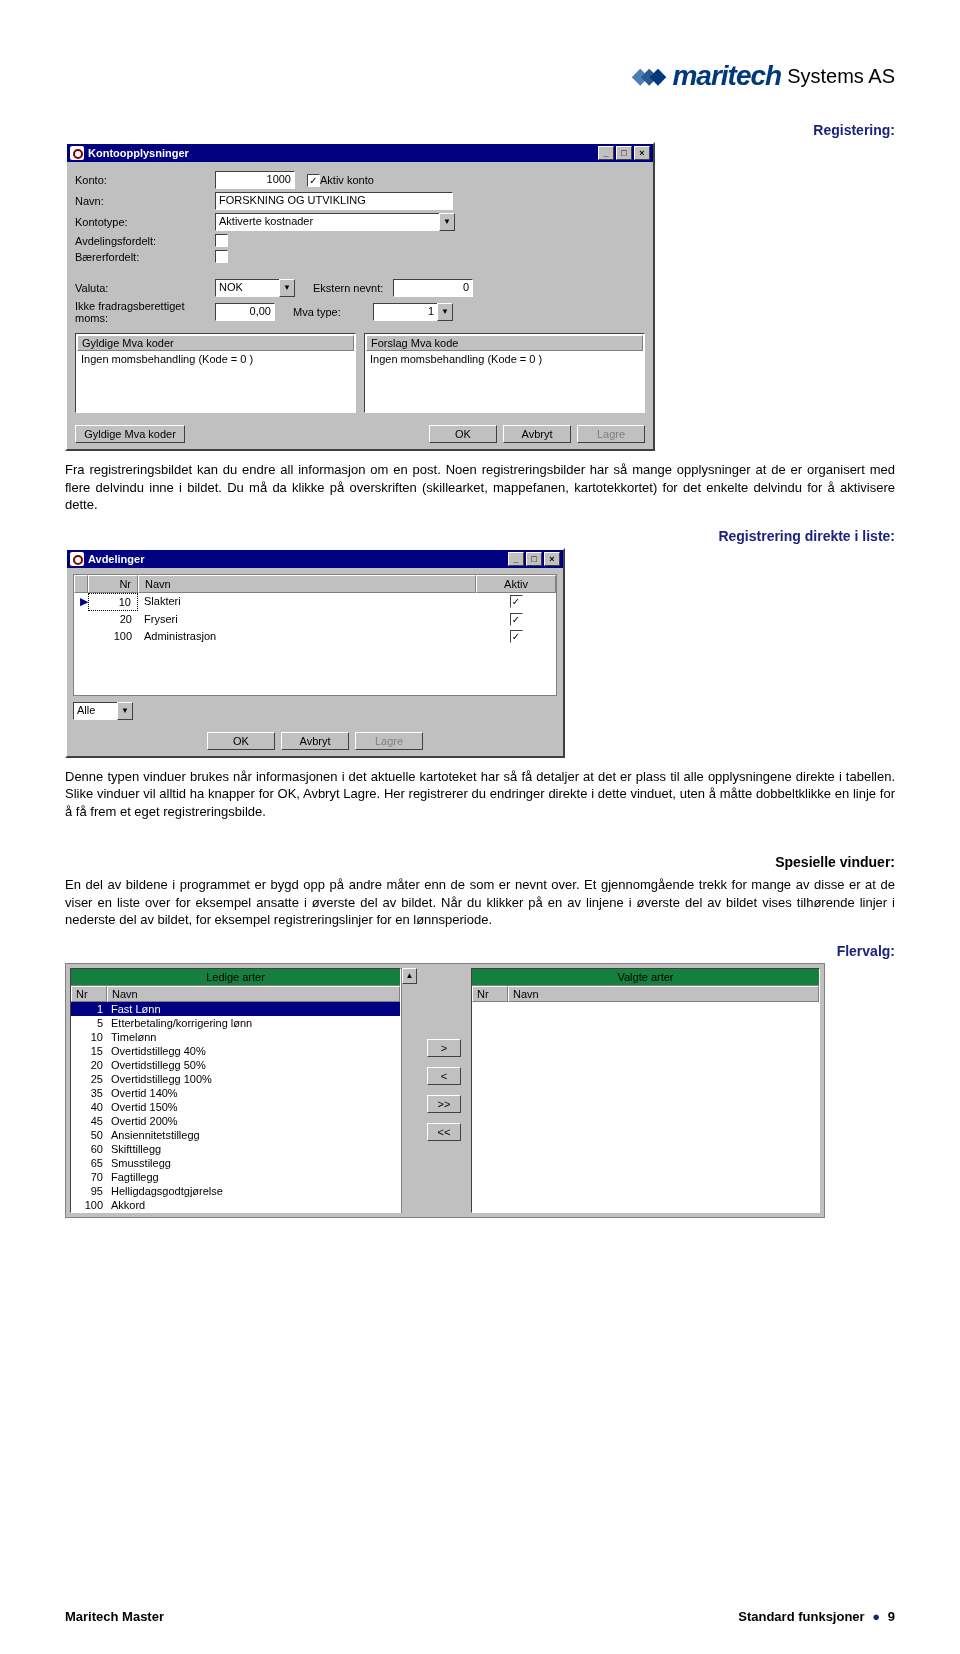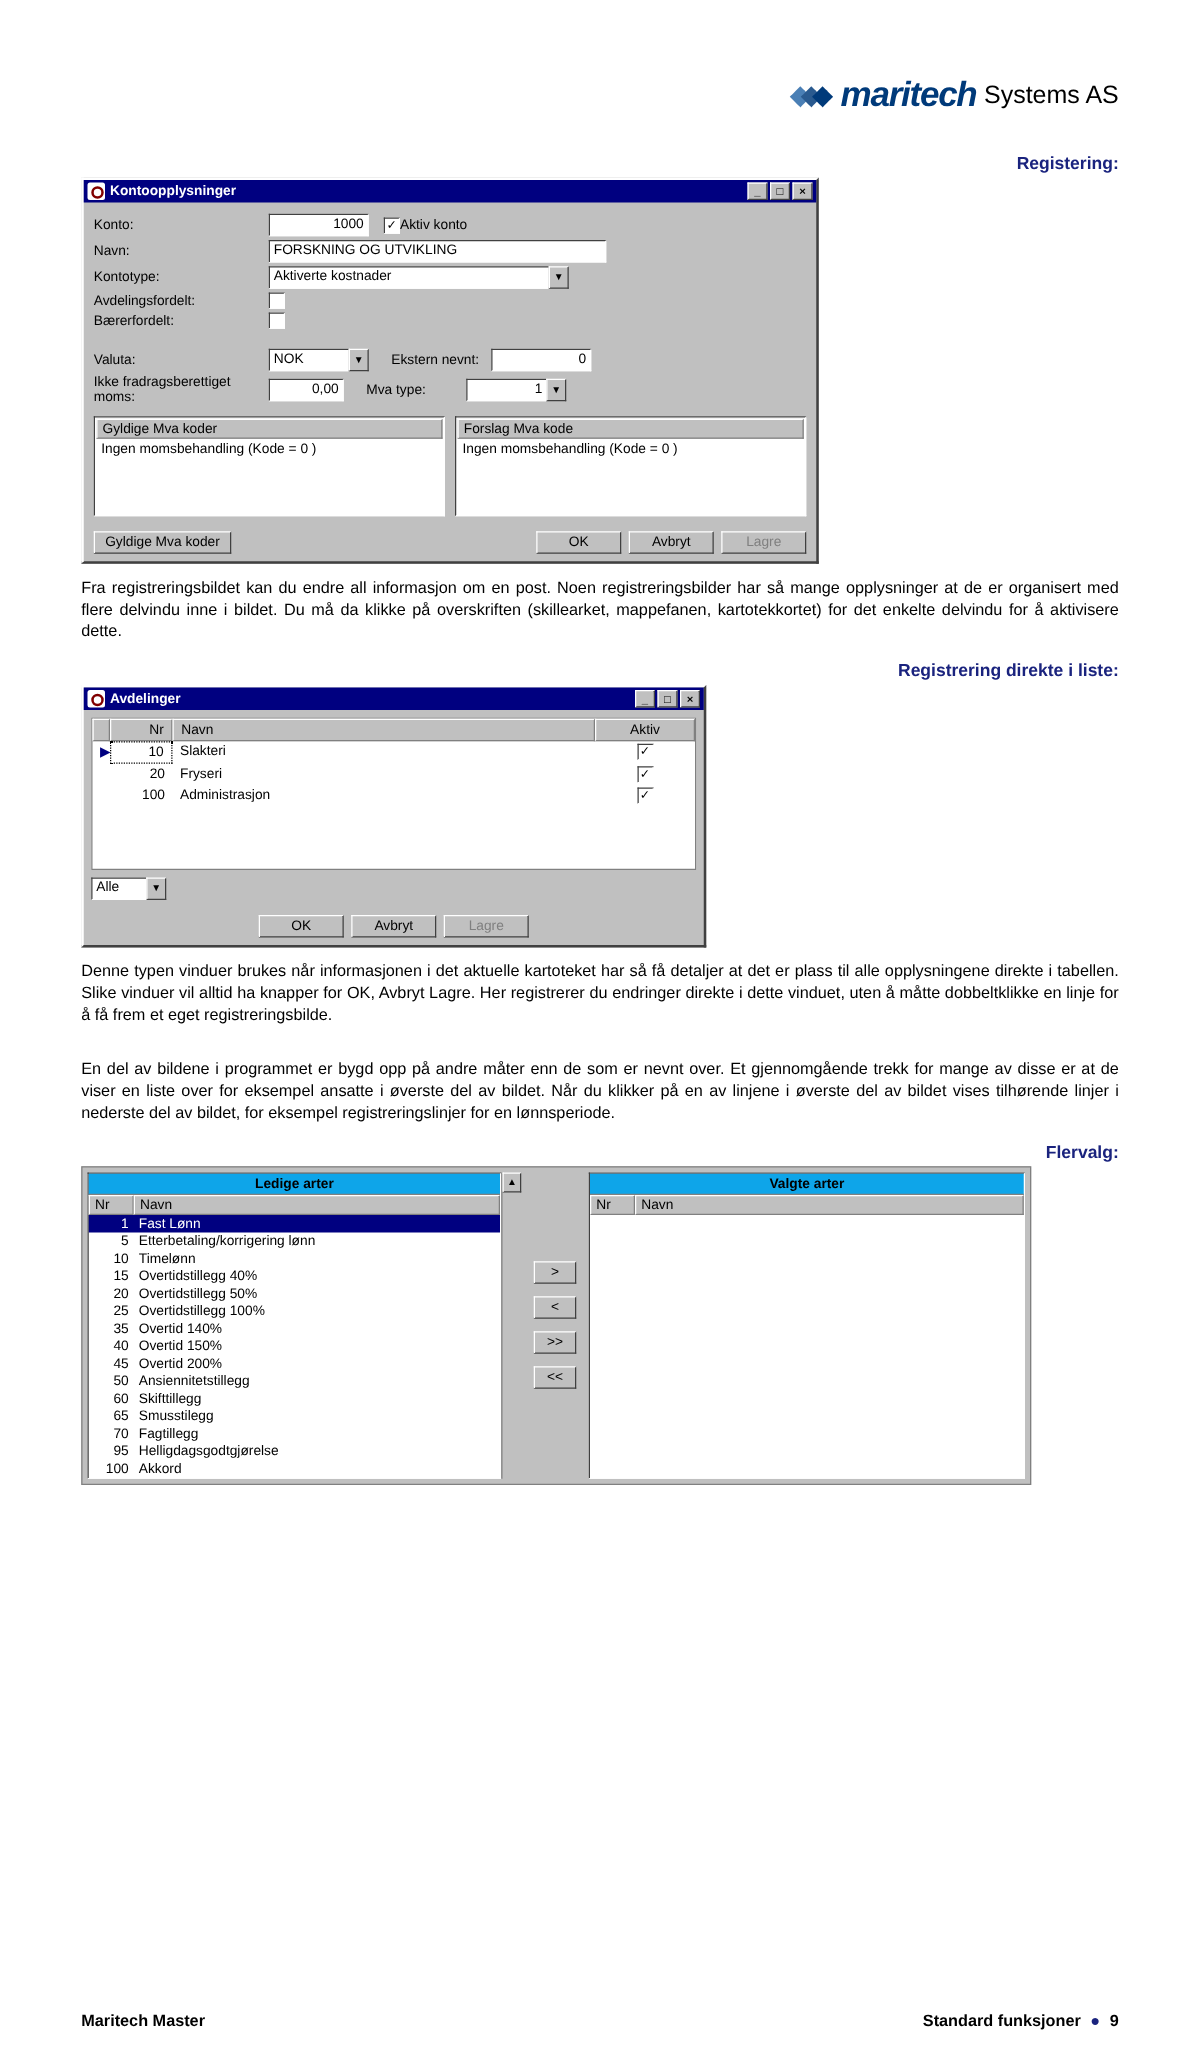--- a/index.html
+++ b/index.html
@@ -94,21 +94,21 @@
   .grid-row { display:flex; font-size:11px; }
   .grid-row > div { padding:2px 6px; }
   .grid .c-nr { width: 50px; text-align:right; }
   .grid .c-navn { flex:1; }
   .grid .c-akt { width: 80px; text-align:center; }
   .marker { width:14px; text-align:center; color:#000080; }
 
   
   .flervalg { display:flex; gap:6px; }
   .fl-list { flex:1; background:#fff; border:1px solid #808080; border-top-color:#404040; border-left-color:#404040; border-right-color:#fff; border-bottom-color:#fff;}
-  .fl-head { background:#0ea5e9; text-align:center; font-weight:bold; padding:2px; font-size:11px; border-bottom:1px solid #808080;}
+  .fl-head { background:#15803d; text-align:center; font-weight:normal; padding:2px; font-size:11px; border-bottom:1px solid #808080;}
   .fl-cols { display:flex; background:#c0c0c0; }
   .fl-cols > div { border:1px solid #fff; border-right-color:#808080; border-bottom-color:#808080; padding:1px 4px; font-size:11px;}
   .fl-cols .cnr { width:36px; }
   .fl-cols .cnavn { flex:1; }
   .fl-row { display:flex; font-size:11px; }
   .fl-row .cnr { width:36px; text-align:right; padding:1px 4px;}
   .fl-row .cnavn { flex:1; padding:1px 4px;}
   .fl-row.sel { background:#000080; color:#fff; }
   .fl-mid { display:flex; flex-direction:column; justify-content:center; gap:10px; padding: 30px 4px;}
   .fl-scroll { width:16px; background:#c0c0c0; border-left:1px solid #808080;}
@@ -148,21 +148,21 @@
     <div class="form-body">
       <div class="row">
         <span class="lbl">Konto:</span>
         <span class="inp" style="width:80px;text-align:right">1000</span>
         <span style="width:12px"></span>
         <span class="chk">✓</span>
         <span style="margin-left:0">Aktiv konto</span>
       </div>
       <div class="row">
         <span class="lbl">Navn:</span>
-        <span class="inp" style="width:270px">FORSKNING OG UTVIKLING</span>
+        <span class="inp" style="width:238px">FORSKNING OG UTVIKLING</span>
       </div>
       <div class="row">
         <span class="lbl">Kontotype:</span>
         <span class="sel">
           <span class="inp" style="width:224px">Aktiverte kostnader</span>
           <span class="dd">▼</span>
         </span>
       </div>
       <div class="row">
         <span class="lbl">Avdelingsfordelt:</span>
@@ -262,20 +262,21 @@
     <div class="btnrow" style="justify-content:center">
       <span class="btn">OK</span>
       <span class="btn">Avbryt</span>
       <span class="btn disabled">Lagre</span>
     </div>
   </div>
 
   <p class="body-text">Denne typen vinduer brukes når informasjonen i det aktuelle kartoteket har så få detaljer at det er plass til alle opplysningene direkte i tabellen. Slike vinduer vil alltid ha knapper for OK, Avbryt Lagre. Her registrerer du endringer direkte i dette vinduet, uten å måtte dobbeltklikke en linje for å få frem et eget registreringsbilde.</p>
 
   <div style="height:14px"></div>
+  <div class="section-title" style="color:#000">Spesielle vinduer:</div>
   <p class="body-text">En del av bildene i programmet er bygd opp på andre måter enn de som er nevnt over. Et gjennomgående trekk for mange av disse er at de viser en liste over for eksempel ansatte i øverste del av bildet. Når du klikker på en av linjene i øverste del av bildet vises tilhørende linjer i nederste del av bildet, for eksempel registreringslinjer for en lønnsperiode.</p>
 
   <div class="section-title">Flervalg:</div>
 
   <div style="background:#c0c0c0;border:1px solid #808080;padding:4px;width:760px">
     <div class="flervalg">
       <div style="flex:1;display:flex">
         <div class="fl-list" style="flex:1">
           <div class="fl-head">Ledige arter</div>
           <div class="fl-cols">

